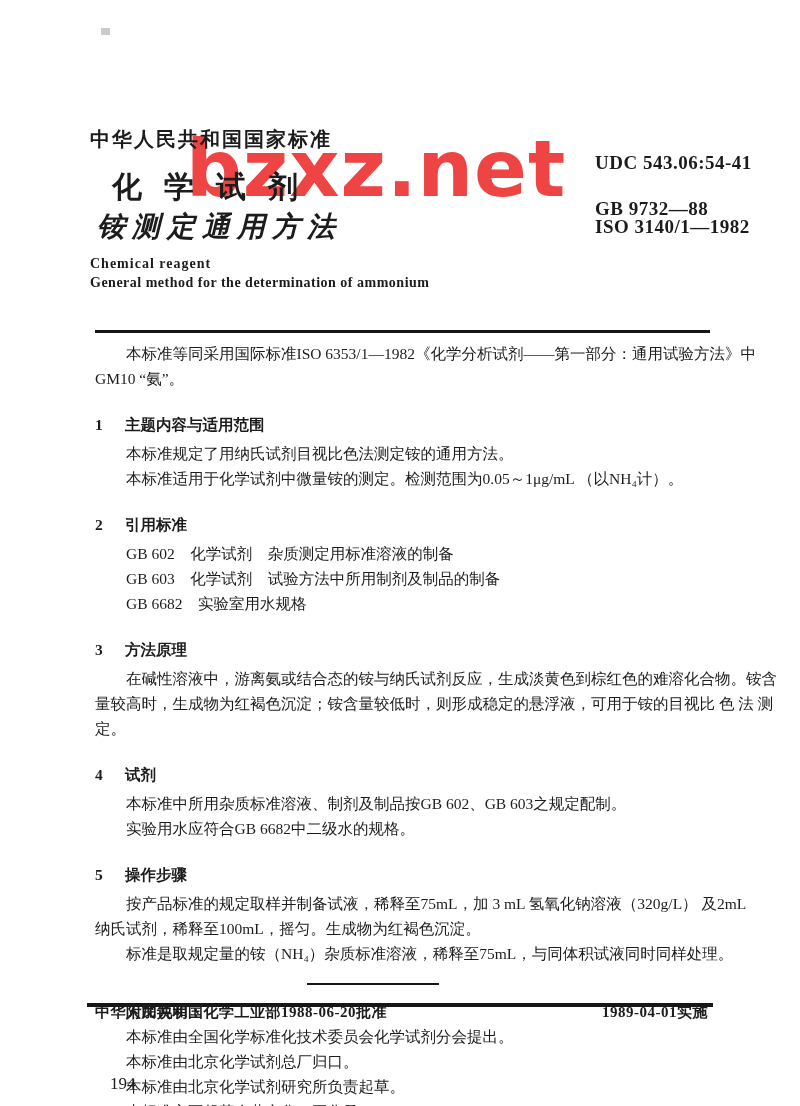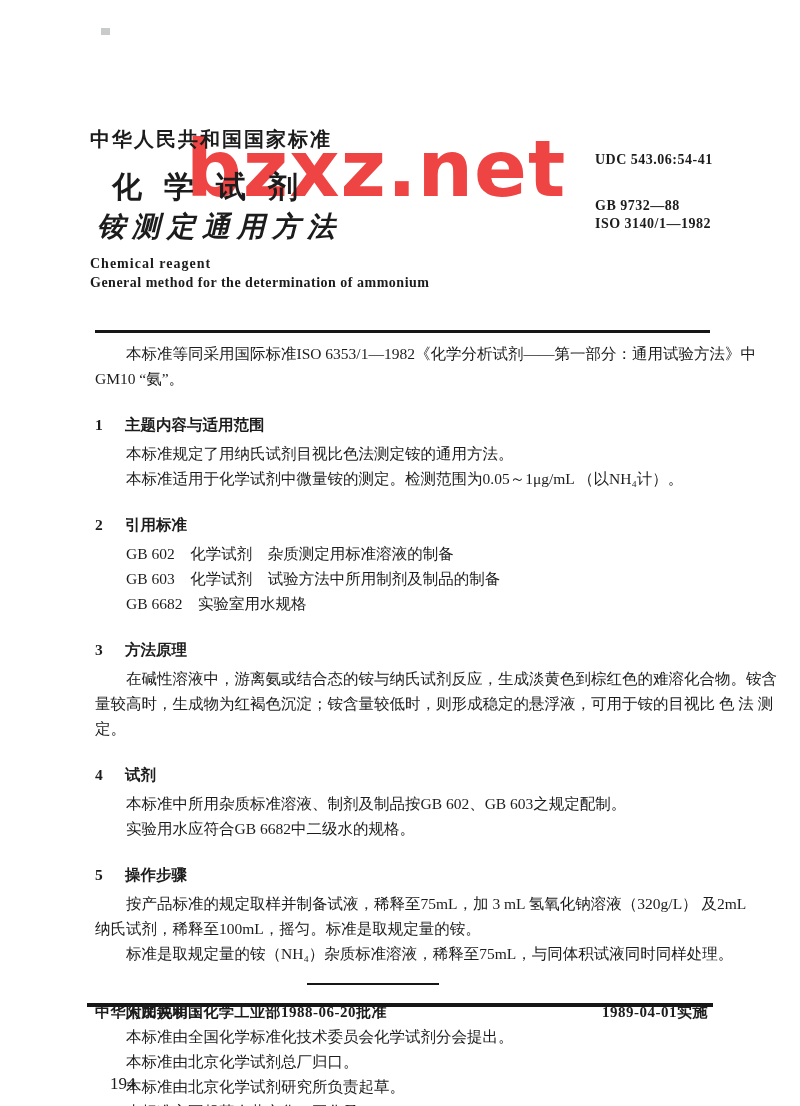--- a/index.html
+++ b/index.html
@@ -25,21 +25,21 @@
     font-weight: bold; font-size: 78px; line-height: 1;
     color: #ef4444; letter-spacing: 1px;
     z-index: 1; user-select: none;
   }
   .hdr-center { left: 90px; width: 520px; z-index: 2; }
   .std-label  { top: 126px; font-size: 20px; font-weight: bold; letter-spacing: 2px; }
   .title-cn   { top: 167px; font-size: 30px; font-weight: bold; letter-spacing: 22px; padding-left: 22px; }
   .subtitle-cn{ top: 208px; font-size: 28px; font-weight: bold; letter-spacing: 7px; padding-left: 7px; font-style: italic; }
   .title-en   { top: 256px; font-size: 14px; font-weight: bold; letter-spacing: 1px; }
   .subtitle-en{ top: 275px; font-size: 14px; font-weight: bold; letter-spacing: .5px; }
-  .hdr-right  { left: 595px; font-size: 14px; font-weight: bold; letter-spacing: .5px; z-index: 2; white-space: nowrap; }
+  .hdr-right  { left: 595px; font-size: 19px; font-weight: bold; letter-spacing: .5px; z-index: 2; white-space: nowrap; }
   .udc { top: 152px; }
   .gbno { top: 198px; }
   .isono { top: 216px; }
 
   .rule-top { top: 330px; left: 95px; width: 615px; height: 3px; background: #161616; }
 
   
   .doc-body {
     top: 341px; left: 95px; width: 617px;
     font-size: 15.5px; line-height: 25px;
@@ -129,21 +129,21 @@
     <div class="line indent">本标准中所用杂质标准溶液、制剂及制品按GB 602、GB 603之规定配制。</div>
     <div class="line indent">实验用水应符合GB 6682中二级水的规格。</div>
   </div>
 
   <div class="section">
     <div class="sec-head">
       <span class="sec-no">5</span>
       <span>操作步骤</span>
     </div>
     <div class="line indent">按产品标准的规定取样并制备试液，稀释至75mL，加 3 mL 氢氧化钠溶液（320g/L） 及2mL</div>
-    <div class="line">纳氏试剂，稀释至100mL，摇匀。标准是取规定量的铵。</div>
+    <div class="line">纳氏试剂，稀释至100mL，摇匀。生成物为红褐色沉淀。</div>
     <div class="line indent">标准是取规定量的铵（NH₄）杂质标准溶液，稀释至75mL，与同体积试液同时同样处理。</div>
   </div>
 
   <div class="divider"></div>
 
   <div class="addendum">
     <div class="line indent head">附加说明：</div>
     <div class="line indent">本标准由全国化学标准化技术委员会化学试剂分会提出。</div>
     <div class="line indent">本标准由北京化学试剂总厂归口。</div>
     <div class="line indent">本标准由北京化学试剂研究所负责起草。</div>

